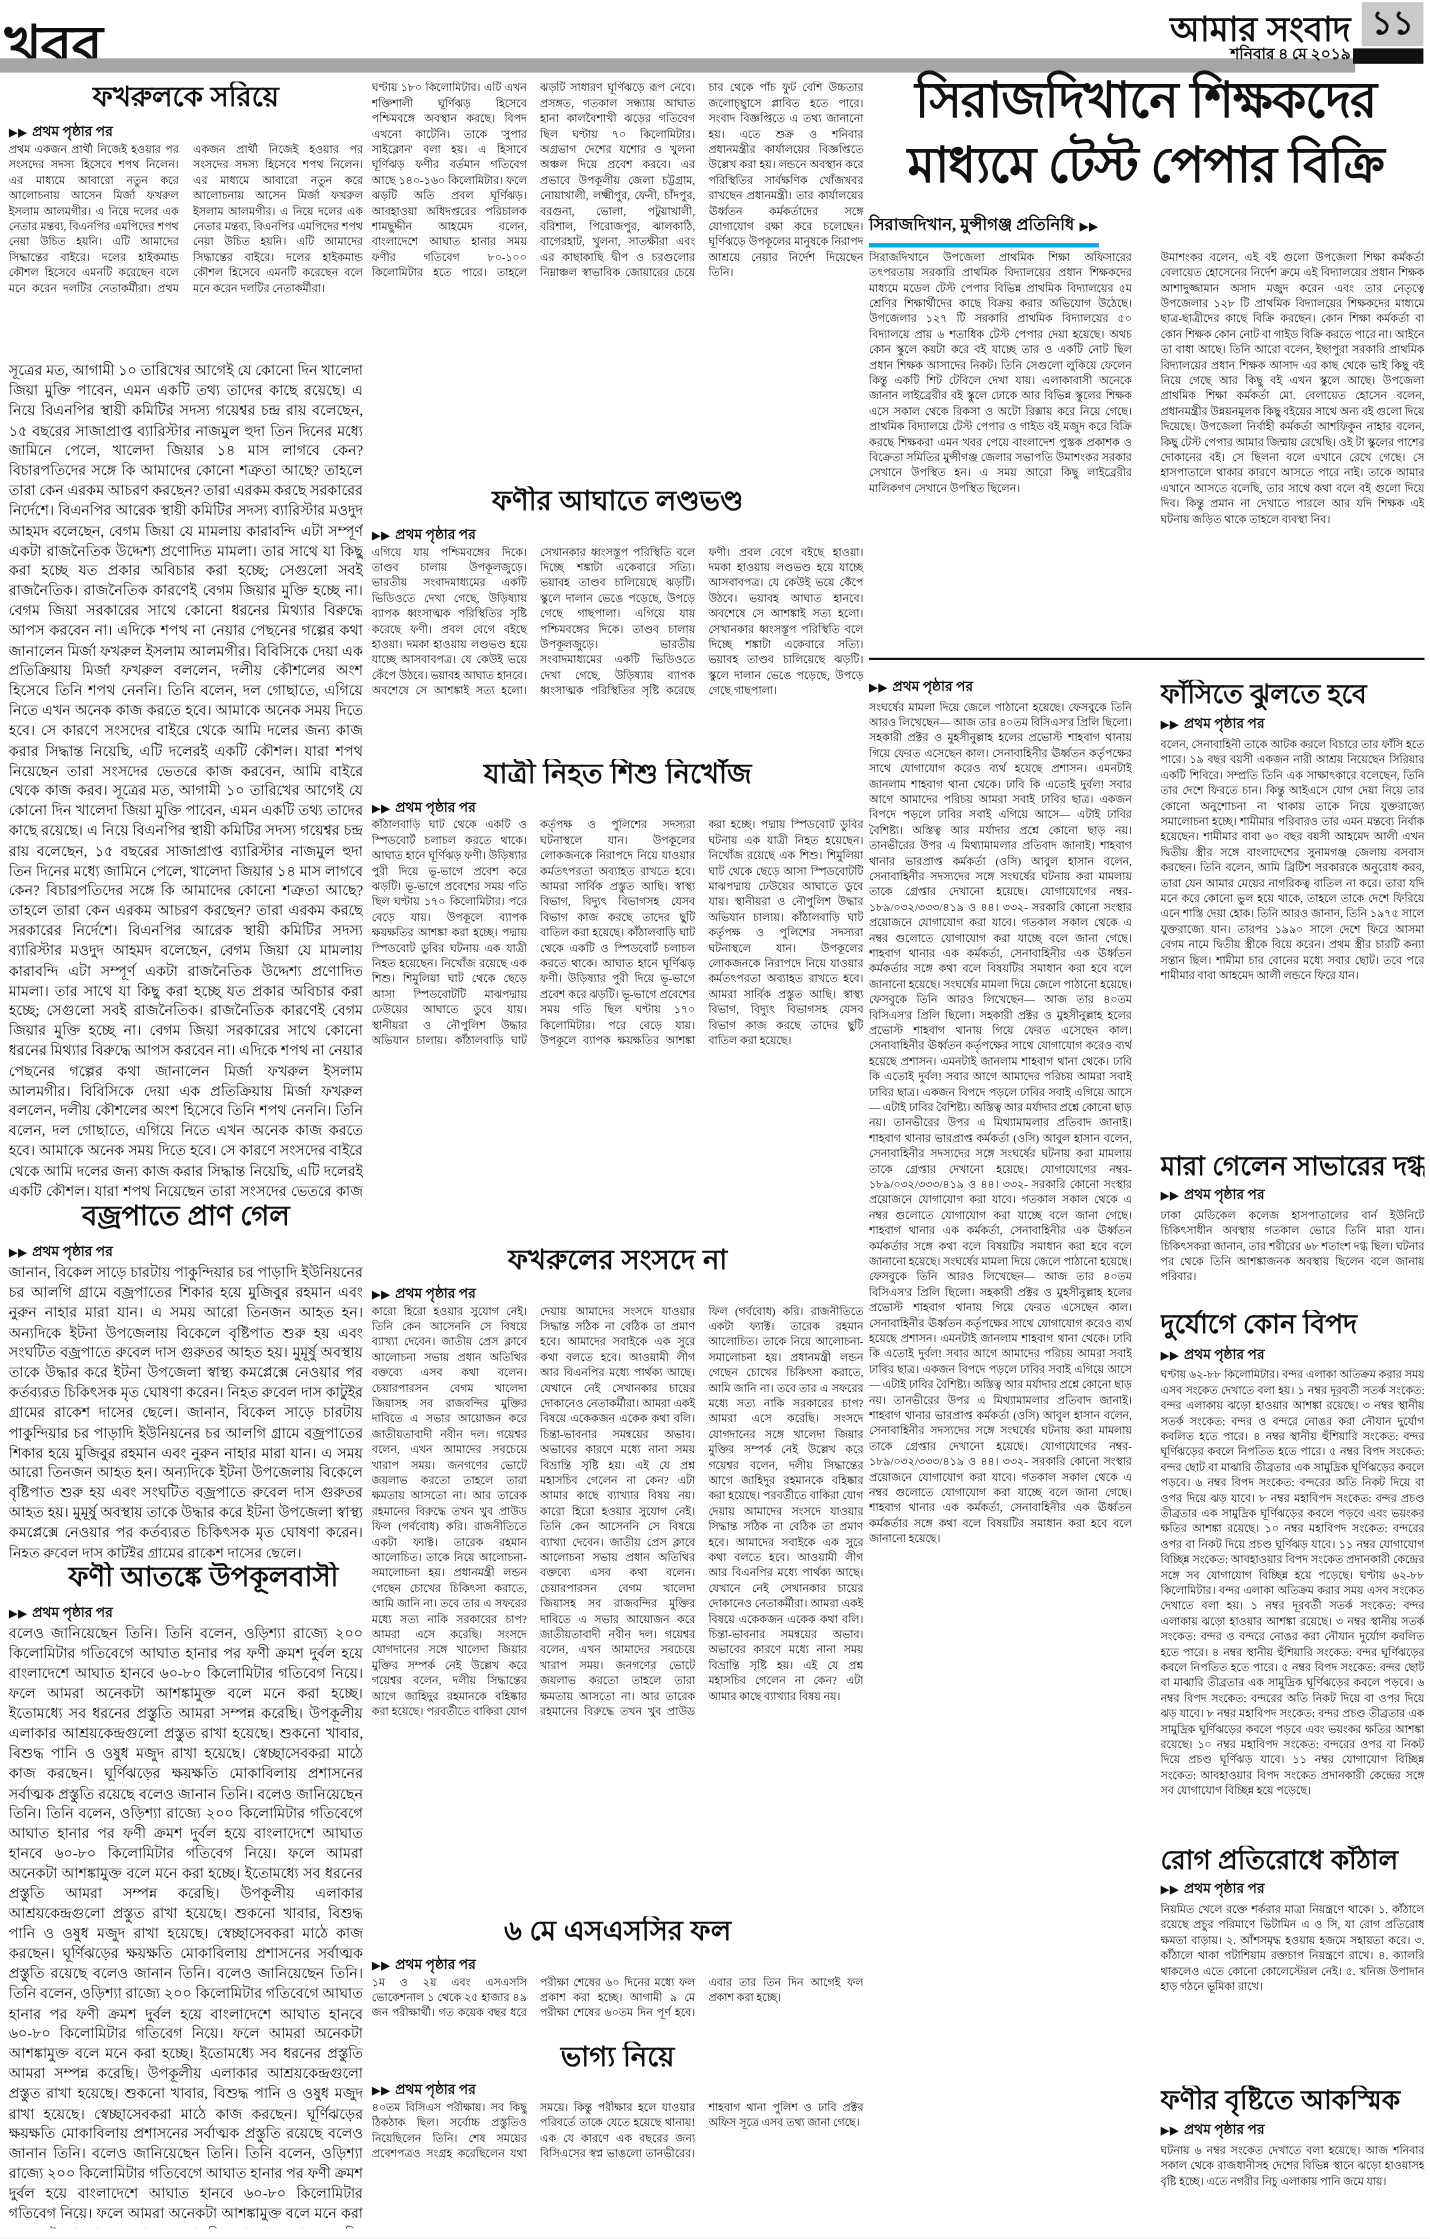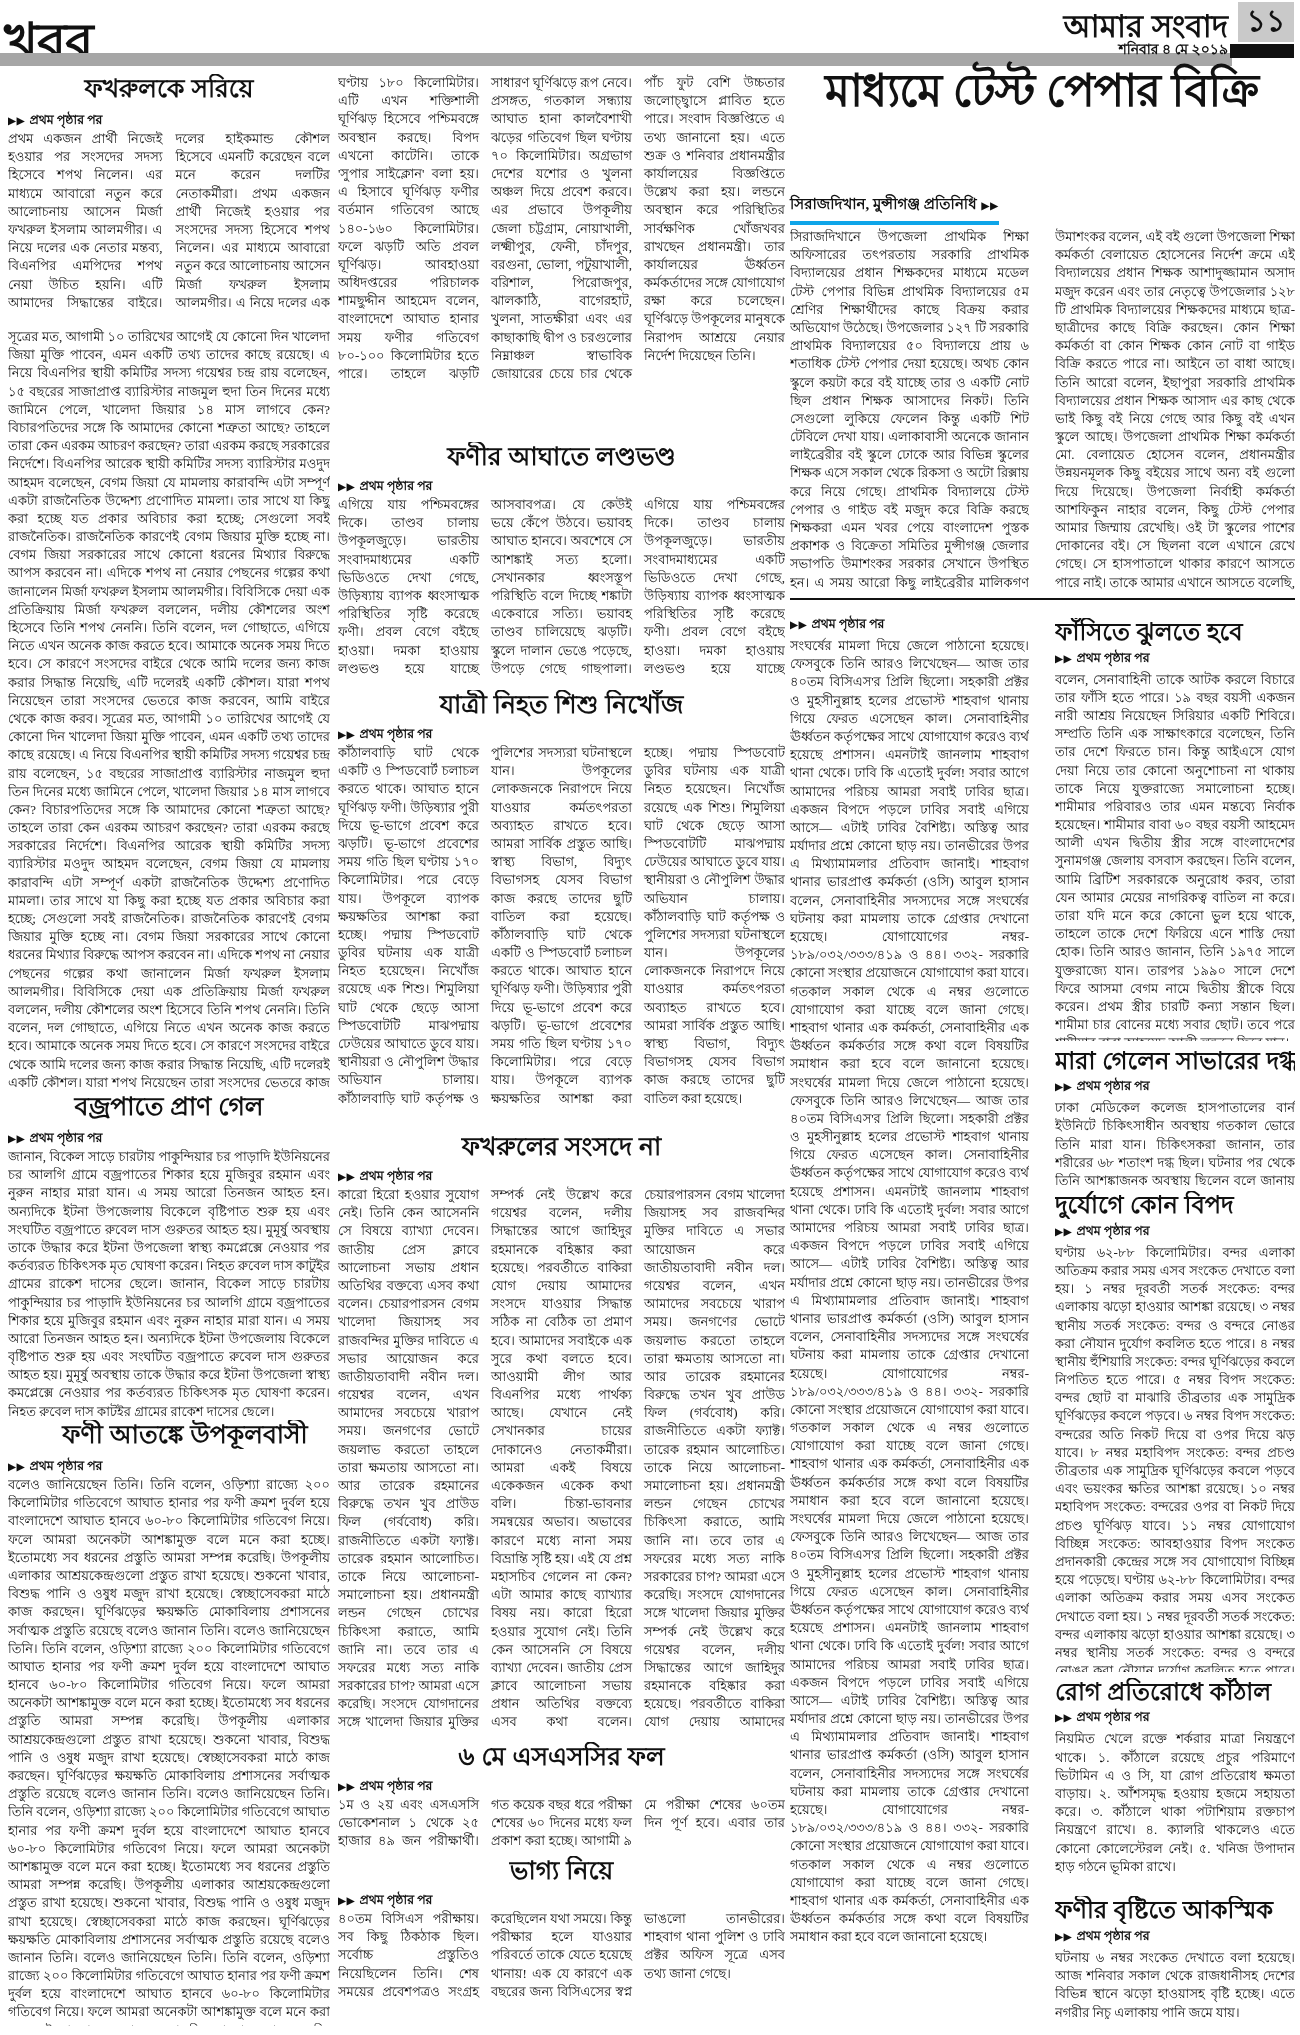--- a/index.html
+++ b/index.html
@@ -11,21 +11,21 @@
   .band{position:absolute;left:0;top:53px;width:1232px;height:13px;background:#a6a6a6;}
   .masthead{position:absolute;right:72px;top:2px;font-size:31px;font-weight:900;
         font-family:"Liberation Sans", sans-serif;white-space:nowrap;}
   .dateline{position:absolute;right:72px;top:38px;font-size:14px;font-weight:bold;white-space:nowrap;}
   .pagebox{position:absolute;left:1238px;top:2px;width:56px;height:40px;background:#c9c9c9;
         display:flex;align-items:center;justify-content:center;font-size:30px;font-weight:900;
         font-family:"Liberation Sans", sans-serif;}
   .pagebar{position:absolute;left:1230px;top:44px;width:64px;height:14px;background:#111;}
   
   .abs{position:absolute;}
-  .body-txt{font-size:13px;line-height:1.4;text-align:justify;overflow:hidden;}
+  .body-txt{font-size:10px;line-height:1.4;text-align:justify;overflow:hidden;}
   .cols2{column-count:2;column-gap:13px;}
   .cols3{column-count:3;column-gap:12px;}
   .head-md{font-size:25px;font-weight:900;text-align:center;line-height:1.15;
         font-family:"Liberation Sans", sans-serif;overflow:hidden;white-space:nowrap;}
   .head-sm{font-size:24px;font-weight:900;text-align:left;line-height:1.15;
         font-family:"Liberation Sans", sans-serif;overflow:hidden;white-space:nowrap;margin:6px 0 2px 0;}
   .marker{font-size:12.5px;font-weight:bold;margin:3px 0 2px 0;white-space:nowrap;overflow:hidden;}
   .marker .arr{font-size:10px;letter-spacing:1px;margin-right:4px;}
   .lead-head{font-size:45px;font-weight:900;line-height:1.3;text-align:center;
         font-family:"Liberation Sans", sans-serif;letter-spacing:-1px;}
@@ -92,20 +92,21 @@
   </div>
   <div class="abs body-txt cols3" style="left:338px;top:1796px;width:447px;height:56px;">১ম ও ২য় এবং এসএসসি ভোকেশনাল ১ থেকে ২৫ হাজার ৪৯ জন পরীক্ষার্থী। গত কয়েক বছর ধরে পরীক্ষা শেষের ৬০ দিনের মধ্যে ফল প্রকাশ করা হচ্ছে। আগামী ৯ মে পরীক্ষা শেষের ৬০তম দিন পূর্ণ হবে। এবার তার তিন দিন আগেই ফল প্রকাশ করা হচ্ছে।</div>
 
   <div class="abs head-md" style="left:338px;top:1856px;width:447px;">ভাগ্য নিয়ে</div>
   <div class="abs marker" style="left:338px;top:1888px;width:447px;">
     <span class="arr">▶▶</span><span>প্রথম পৃষ্ঠার পর</span>
   </div>
   <div class="abs body-txt cols3" style="left:338px;top:1910px;width:447px;height:116px;">৪০তম বিসিএস পরীক্ষায়। সব কিছু ঠিকঠাক ছিল। সর্বোচ্চ প্রস্তুতিও নিয়েছিলেন তিনি। শেষ সময়ের প্রবেশপত্রও সংগ্রহ করেছিলেন যথা সময়ে। কিন্তু পরীক্ষার হলে যাওয়ার পরিবর্তে তাকে যেতে হয়েছে থানায়! এক যে কারণে এক বছরের জন্য বিসিএসের স্বপ্ন ভাঙলো তানভীরের। শাহবাগ থানা পুলিশ ও ঢাবি প্রক্টর অফিস সূত্রে এসব তথ্য জানা গেছে।</div>
 
   <div class="abs lead-head" style="left:788px;top:62px;width:507px;">
+    <div>সিরাজদিখানে শিক্ষকদের</div>
     <div>মাধ্যমে টেস্ট পেপার বিক্রি</div>
   </div>
 
   <div class="abs" style="left:790px;top:192px;">
     <span class="byline">
       <span>সিরাজদিখান, মুন্সীগঞ্জ প্রতিনিধি</span><span class="arr">▶▶</span>
     </span>
   </div>
 
   <div class="abs" style="left:790px;top:228px;width:505px;height:362px;">

